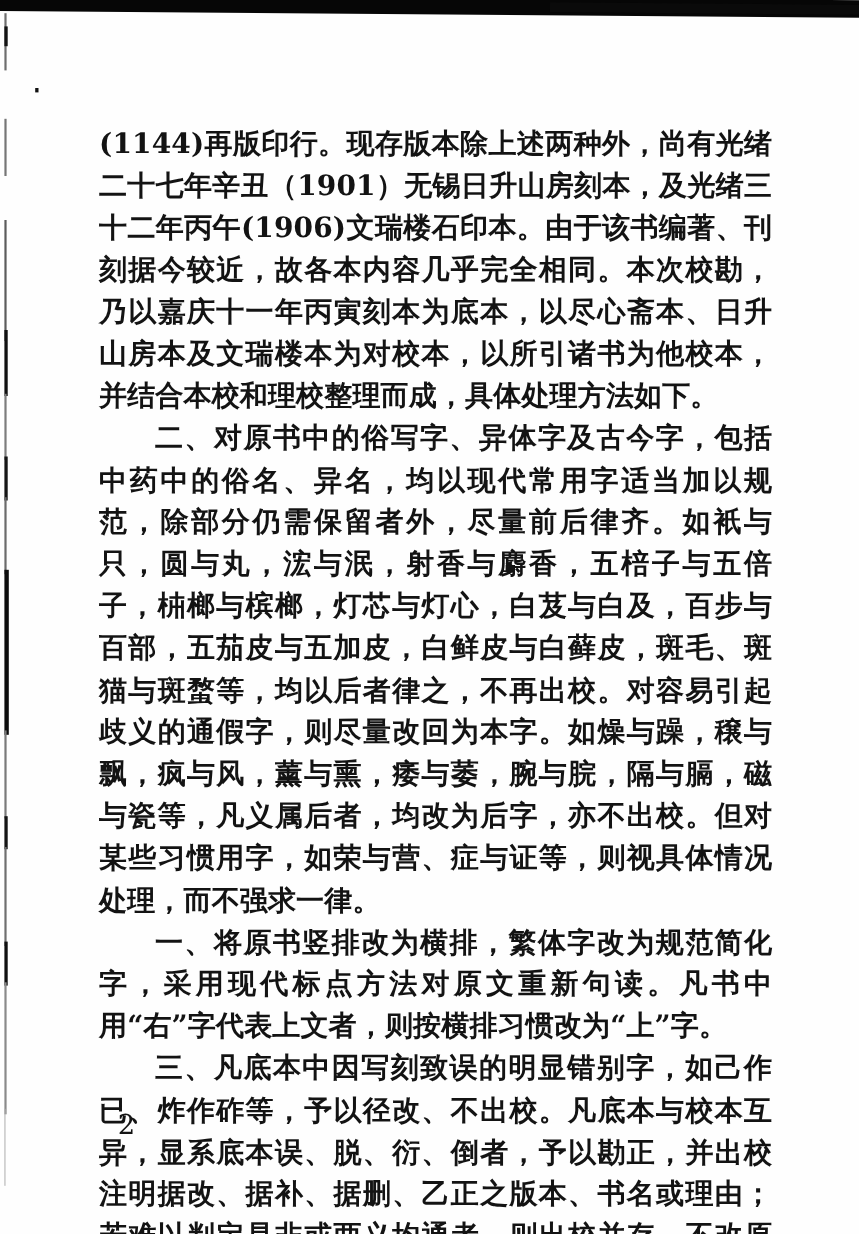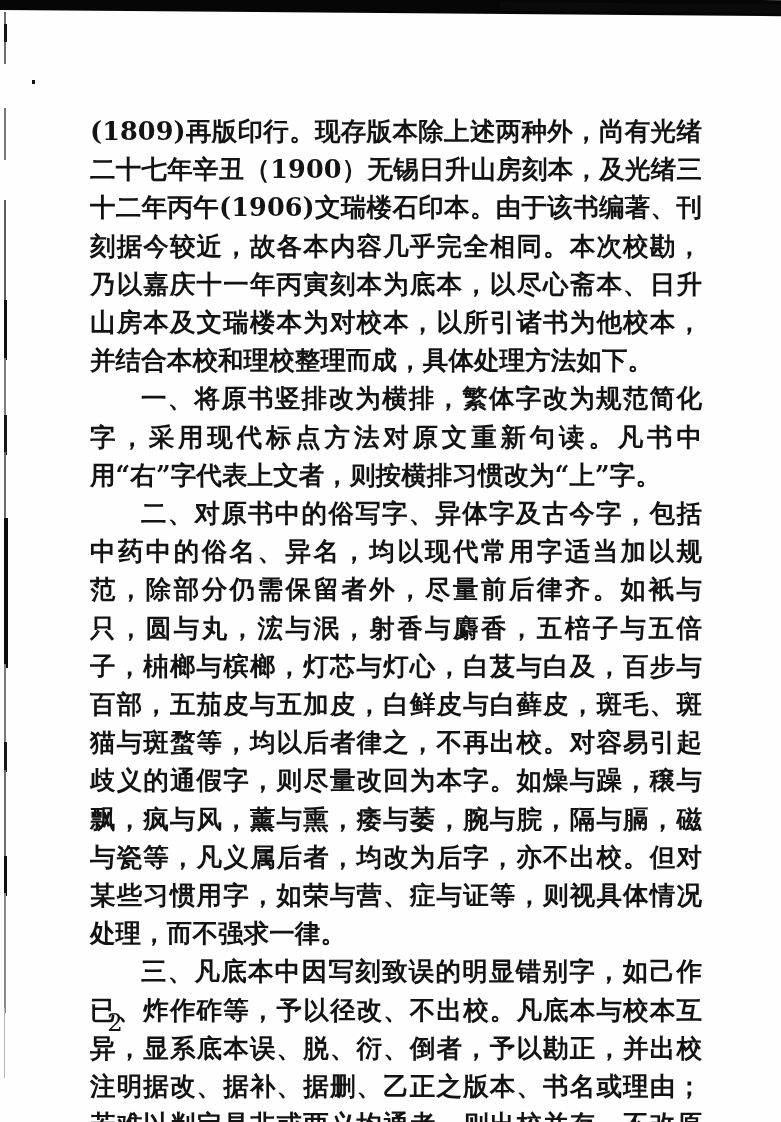--- a/index.html
+++ b/index.html
@@ -118,24 +118,24 @@
   <div class="scan-left-rule seg-j"></div>
   <div class="scan-left-rule seg-k"></div>
   <div class="scan-left-rule seg-l"></div>
   <div class="scan-left-rule seg-m"></div>
   <div class="scan-left-rule seg-n"></div>
   <div class="scan-left-rule seg-o"></div>
 
   <div class="scan-speck speck-1"></div>
 
   <div class="body-text">
-    <p class="para">(1809)再版印行。现存版本除上述两种外，尚有光绪二十七年辛丑（1900）无锡日升山房刻本，及光绪三十二年丙午(1906)文瑞楼石印本。由于该书编著、刊刻据今较近，故各本内容几乎完全相同。本次校勘，乃以嘉庆十一年丙寅刻本为底本，以尽心斋本、日升山房本及文瑞楼本为对校本，以所引诸书为他校本，并结合本校和理校整理而成，具体处理方法如下。</p>
+    <p class="para">(1144)再版印行。现存版本除上述两种外，尚有光绪二十七年辛丑（1901）无锡日升山房刻本，及光绪三十二年丙午(1906)文瑞楼石印本。由于该书编著、刊刻据今较近，故各本内容几乎完全相同。本次校勘，乃以嘉庆十一年丙寅刻本为底本，以尽心斋本、日升山房本及文瑞楼本为对校本，以所引诸书为他校本，并结合本校和理校整理而成，具体处理方法如下。</p>
+
+    <p class="para indent">二、对原书中的俗写字、异体字及古今字，包括中药中的俗名、异名，均以现代常用字适当加以规范，除部分仍需保留者外，尽量前后律齐。如衹与只，圆与丸，浤与泯，射香与麝香，五棓子与五倍子，枾榔与槟榔，灯芯与灯心，白芨与白及，百步与百部，五茄皮与五加皮，白鲜皮与白藓皮，斑毛、斑猫与斑蝥等，均以后者律之，不再出校。对容易引起歧义的通假字，则尽量改回为本字。如燥与躁，穣与飘，疯与风，薰与熏，痿与萎，腕与脘，隔与膈，磁与瓷等，凡义属后者，均改为后字，亦不出校。但对某些习惯用字，如荣与营、症与证等，则视具体情况处理，而不强求一律。</p>
 
     <p class="para indent">一、将原书竖排改为横排，繁体字改为规范简化字，采用现代标点方法对原文重新句读。凡书中用“右”字代表上文者，则按横排习惯改为“上”字。</p>
-
-    <p class="para indent">二、对原书中的俗写字、异体字及古今字，包括中药中的俗名、异名，均以现代常用字适当加以规范，除部分仍需保留者外，尽量前后律齐。如衹与只，圆与丸，浤与泯，射香与麝香，五棓子与五倍子，枾榔与槟榔，灯芯与灯心，白芨与白及，百步与百部，五茄皮与五加皮，白鲜皮与白藓皮，斑毛、斑猫与斑蝥等，均以后者律之，不再出校。对容易引起歧义的通假字，则尽量改回为本字。如燥与躁，穣与飘，疯与风，薰与熏，痿与萎，腕与脘，隔与膈，磁与瓷等，凡义属后者，均改为后字，亦不出校。但对某些习惯用字，如荣与营、症与证等，则视具体情况处理，而不强求一律。</p>
 
     <p class="para indent">三、凡底本中因写刻致误的明显错别字，如己作已、炸作砟等，予以径改、不出校。凡底本与校本互异，显系底本误、脱、衍、倒者，予以勘正，并出校注明据改、据补、据删、乙正之版本、书名或理由；若难以判定是非或两义均通者，则出校并存，不改原文，或提出倾向性意见；若属一般性虚词，或义引、节引他书而无损文义者，或底本不误而显系校本讹误者，则一</p>
   </div>
 
   <div class="page-number">2</div>
 
 </div>
 
 </body></html>

